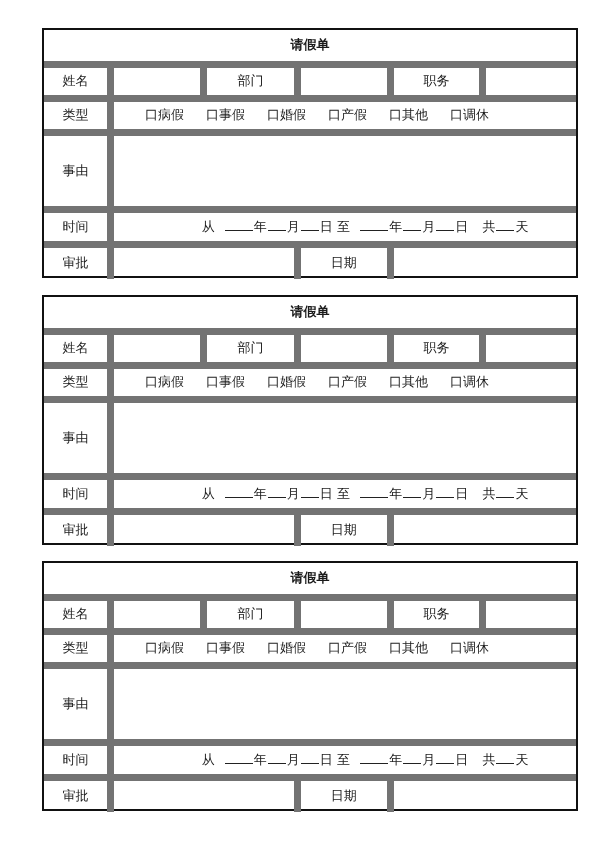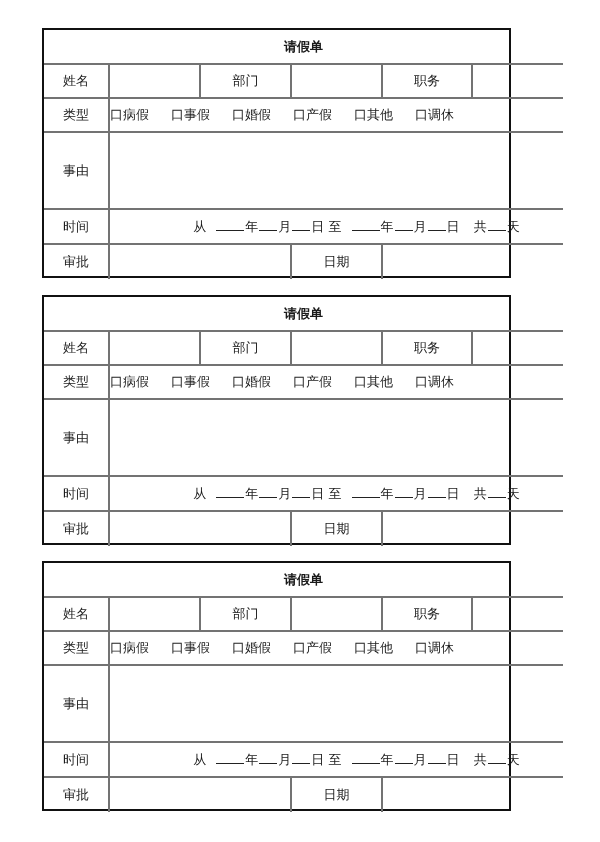--- a/index.html
+++ b/index.html
@@ -1,31 +1,31 @@
 <!DOCTYPE html>
 <html><head>
   <meta charset="utf-8">
   <style>
     html, body { margin: 0; padding: 0; background: #ffffff; }
     body { width: 600px; height: 842px; position: relative; font-family: "DejaVu Sans", sans-serif; color: #1a1a1a; }
-    .form { position: absolute; left: 42px; width: 469px; height: 250px; box-sizing: border-box; border: 2px solid #111; }
+    .form { position: absolute; left: 42px; width: 536px; height: 250px; box-sizing: border-box; border: 2px solid #111; }
     .form table { width: 100%; height: 100%; border-collapse: collapse; table-layout: fixed; }
-    .form td { border: 2px solid #737373; text-align: center; font-size: 13px; padding: 0; }
+    .form td { border: 7px solid #737373; text-align: center; font-size: 13px; padding: 0; }
     .form tr:first-child td { border-top: none; }
     .form td:first-child { border-left: none; }
     .form td:last-child { border-right: none; }
     .form tr:last-child td { border-bottom: none; }
     .title-cell { font-weight: bold; font-size: 16px; }
     .r-title { height: 34px; }
     .r-name { height: 34px; }
     .r-type { height: 34px; padding-left: 40px; }
     .r-reason { height: 77px; }
     .r-time { height: 35px; }
     .r-approve { height: 35px; margin-left: 43px; }
-    .types { display: flex; justify-content: flex-start; padding-right: 56px; gap: 22px; }
+    .types { display: flex; justify-content: center; padding-right: 56px; gap: 22px; }
     .type-opt { white-space: nowrap; }
     .time-line { display: inline-block; white-space: nowrap; padding-left: 40px; }
     .blank { display: inline-block; border-bottom: 1px solid #222; height: 12px; vertical-align: baseline; margin: 0 1px; }
     .blank.long { width: 28px; margin-left: 6px; }
     .blank.short { width: 18px; }
     .gap { display: inline-block; width: 6px; }
   </style>
 </head>
 <body>
 

